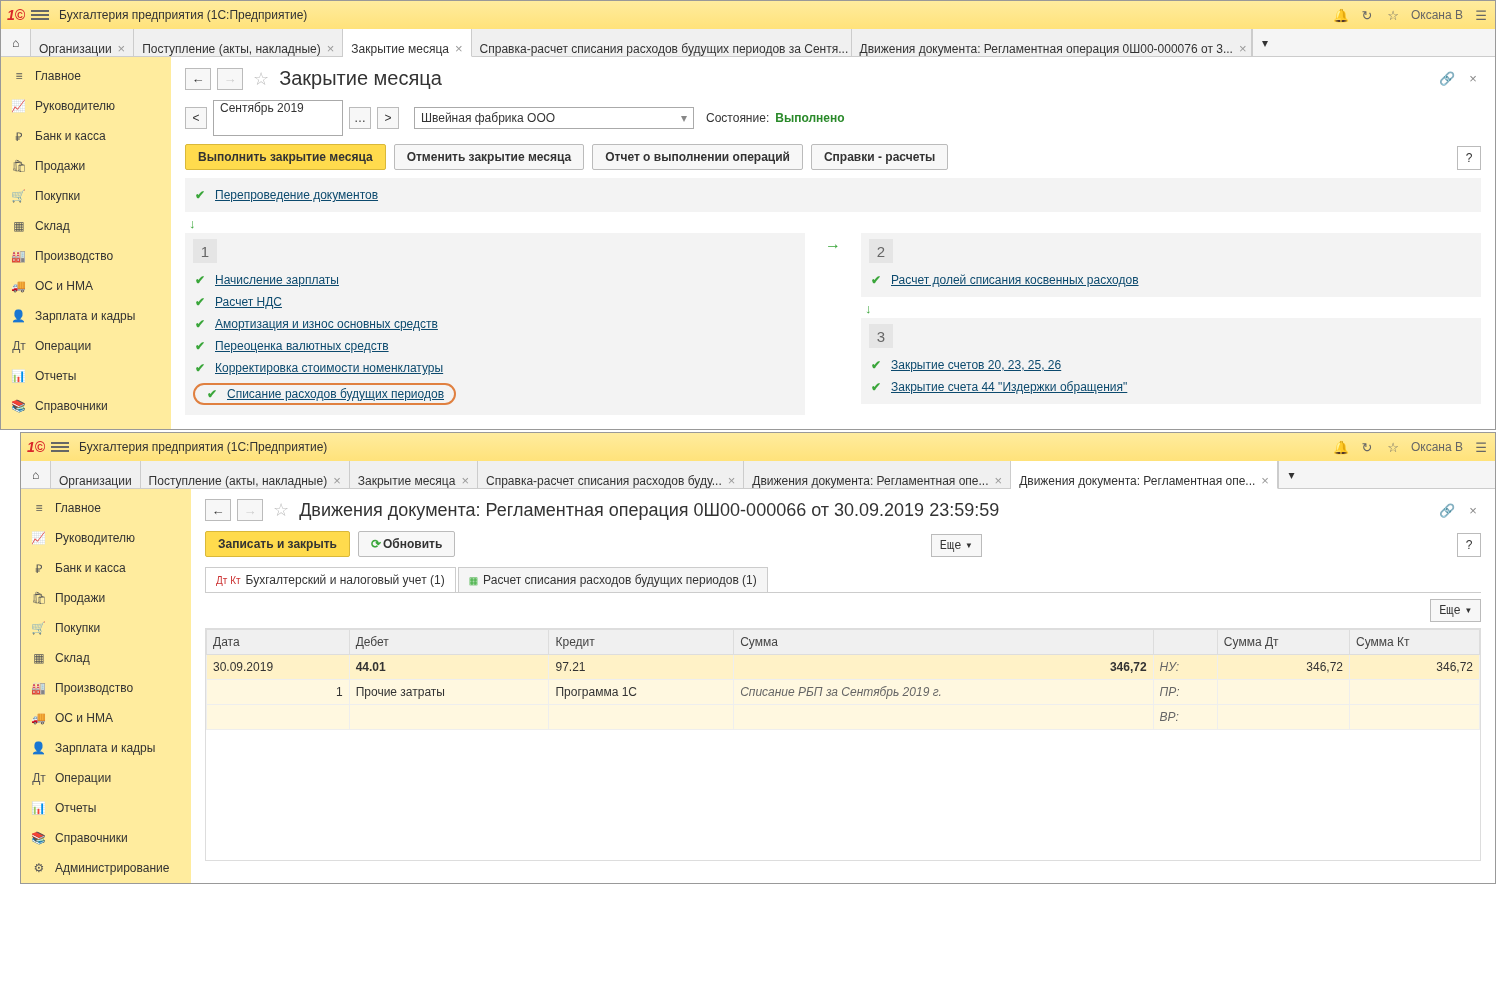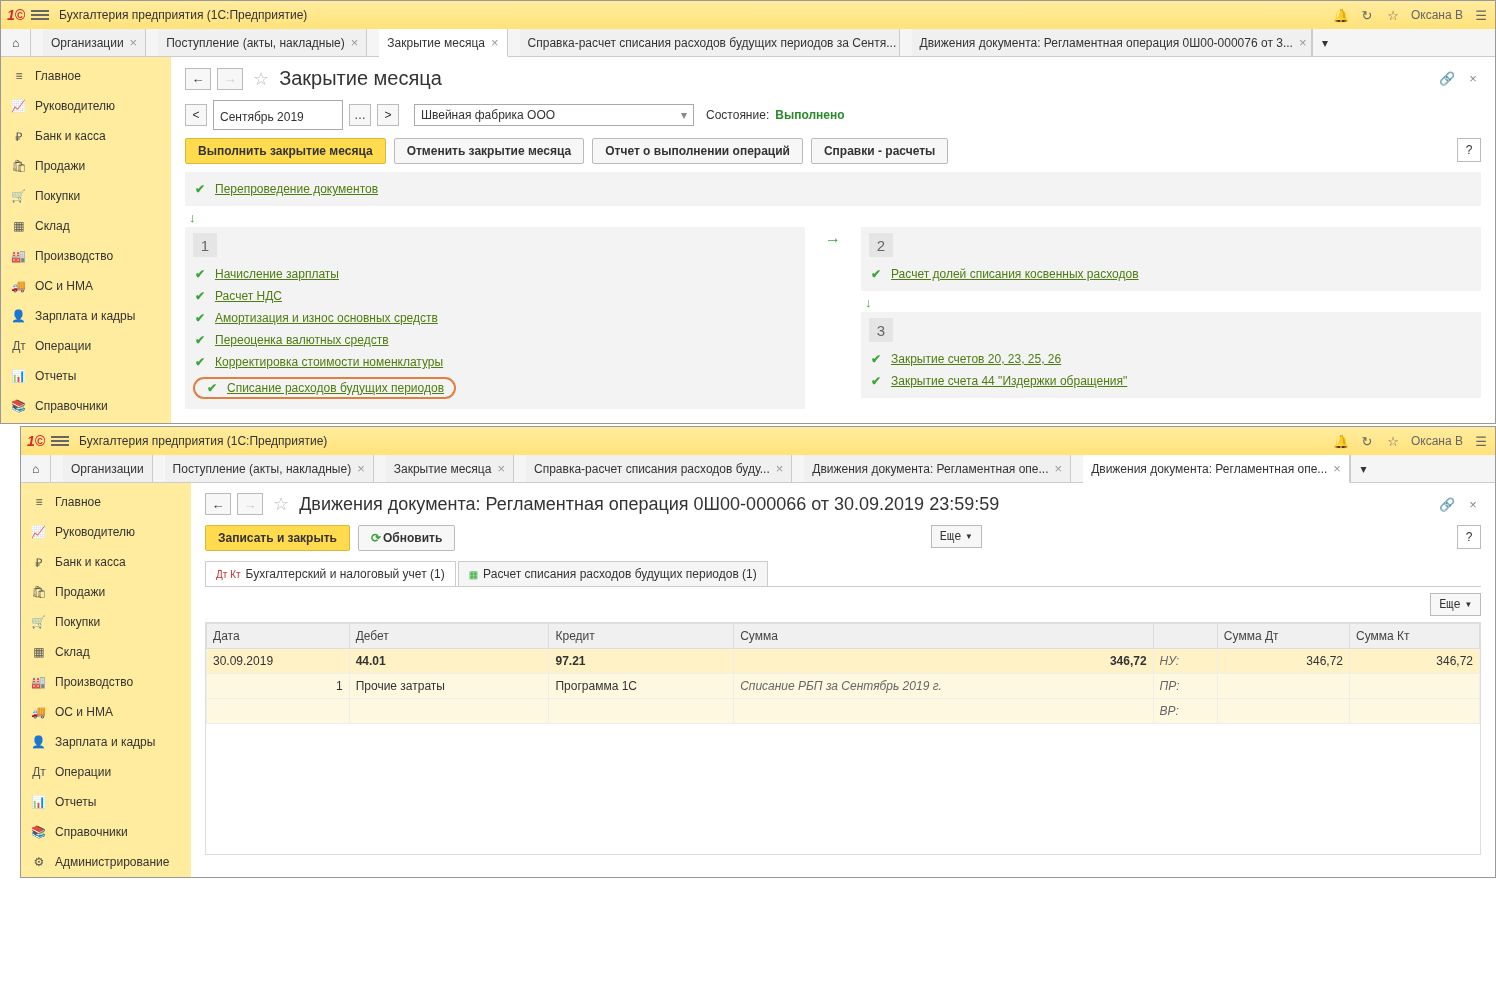--- a/index.html
+++ b/index.html
@@ -7,48 +7,48 @@
 .window { border: 1px solid #999; margin-bottom: 2px; }
 .titlebar { background: linear-gradient(#ffec9e,#ffe27a); height: 28px; display: flex; align-items: center; padding: 0 6px; }
 .logo { color: #d9262a; font-weight: bold; font-style: italic; font-size: 14px; margin-right: 6px; }
 .menu-icon { width: 18px; display: flex; flex-direction: column; gap: 2px; margin-right: 10px; cursor: pointer;}
 .menu-icon span { height: 2px; background: #666; display: block;}
 .title-text { flex: 1; color: #333;}
 .title-icons { display: flex; gap: 10px; align-items: center; color: #666;}
 .tiny-icon { width: 16px; height: 16px; display: inline-flex; align-items: center; justify-content: center; font-size: 13px; }
 .tabbar { background: #f5f5f5; height: 28px; display: flex; align-items: stretch; border-bottom: 1px solid #ccc;}
 .home-tab { width: 30px; display: flex; align-items: center; justify-content: center; border-right: 1px solid #ccc;}
-.tab { padding: 0 8px; display: flex; align-items: center; border-right: 1px solid #ccc; background: #f0f0f0; max-width: 280px; white-space: nowrap; overflow: hidden; margin-left: 12px;}
+.tab { padding: 0 8px; display: flex; align-items: flex-end; border-right: 1px solid #ccc; background: #f0f0f0; max-width: 280px; white-space: nowrap; overflow: hidden;}
 .tab.active { background: #fff; border-bottom: 1px solid #fff; margin-bottom: -1px;}
 .tab .close { margin-left: 6px; color: #999; font-size: 13px;}
 .tab-more { width: 26px; display: flex; align-items: center; justify-content: center; border-left: 1px solid #ccc;}
 .body-row { display: flex; }
 .sidebar { width: 170px; background: #ffec9e; padding-top: 4px;}
 .sidebar-item { display: flex; align-items: center; padding: 7px 8px 7px 10px; gap: 8px; color: #333; cursor: pointer;}
 .side-icon { width: 16px; height: 16px; display: inline-flex; align-items: center; justify-content: center; font-size: 12px; color: #555;}
 .content { flex: 1; padding: 10px 14px; position: relative;}
 .page-head { display: flex; align-items: center; gap: 6px; margin-bottom: 10px;}
 .nav-btn { width: 26px; height: 22px; border: 1px solid #bbb; background: #f7f7f7; display: flex; align-items: center; justify-content: center; font-size: 13px;}
 .star { color: #bbb; font-size: 18px; margin: 0 4px;}
 .page-title { font-size: 20px; color: #333;}
 .page-actions { margin-left: auto; display: flex; gap: 10px; color: #888;}
 .period-row { display: flex; align-items: center; gap: 6px; margin-bottom: 8px;}
 .small-btn { width: 22px; height: 22px; border: 1px solid #bbb; background: #f7f7f7; display: flex; align-items: center; justify-content: center;}
-.period-input { border: 1px solid #aaa; height: 30px; padding: 9px 6px; width: 130px; background: #fff;}
+.period-input { border: 1px solid #aaa; height: 36px; padding: 0 6px; width: 130px; background: #fff;}
 .org-select { border: 1px solid #aaa; height: 22px; padding: 0 6px; width: 280px; display: flex; align-items: center; justify-content: space-between; background: #fff; margin-left: 9px;}
 .state-lbl { margin-left: 6px;}
 .state-val { color: #2a8a2a; font-weight: bold;}
-.btn-row { display: flex; gap: 8px; margin-bottom: 8px; align-items: flex-start;}
+.btn-row { display: flex; gap: 8px; margin-bottom: 8px; align-items: flex-end;}
 .btn { height: 26px; padding: 0 12px; border: 1px solid #bbb; background: #f7f7f7; display: flex; align-items: center; border-radius: 2px; font-weight: bold;}
 .btn.yellow { background: #ffdb4d; border-color: #d9b83a; font-weight: bold;}
 .help-btn { margin-left: auto; width: 24px; height: 24px; border: 1px solid #bbb; display: flex; align-items: center; justify-content: center;}
 .op-block { background: #f3f3f3; padding: 6px 8px; margin-bottom: 4px;}
 .op-row { display: flex; align-items: center; gap: 8px; padding: 4px 0;}
 .check { color: #3aa63a; font-weight: bold; width: 14px; text-align: center;}
-.op-link { color: #4d7c0f; text-decoration: underline; cursor: pointer;}
+.op-link { color: #0c4a6e; text-decoration: underline; cursor: pointer;}
 .arrow-down { color: #3aa63a; margin: 2px 0 2px 4px; font-size: 13px;}
 .cols { display: flex; gap: 20px;}
 .col { flex: 1;}
 .num-box { width: 24px; height: 24px; background: #e5e5e5; display: flex; align-items: center; justify-content: center; font-size: 15px; color: #666; margin-bottom: 6px;}
 .arrow-right { color: #3aa63a; align-self: flex-start; margin-top: 2px; font-size: 16px;}
 .circled { border: 2px solid #e08040; border-radius: 14px; padding: 2px 10px; display: inline-flex; align-items: center; gap: 8px;}
 .sub-tabs { display: flex; border-bottom: 1px solid #ccc; margin-top: 10px;}
 .sub-tab { padding: 5px 10px; border: 1px solid #ccc; border-bottom: none; margin-right: 2px; background: #f5f5f5; display: flex; align-items: center; gap: 5px;}
 .sub-tab.active { background: #fff;}
 .sub-tab-icon { font-size: 10px;}
@@ -408,21 +408,21 @@
             <th>Сумма</th>
             <th></th>
             <th>Сумма Дт</th>
             <th>Сумма Кт</th>
           </tr>
             </thead>
           <tbody>
             <tr class="hl">
               <td>30.09.2019</td>
               <td colspan="2" style="font-weight:bold">44.01</td>
-              <td colspan="2" style="font-weight:bold">97.21</td>
+              <td colspan="2" style="font-weight:normal">97.21</td>
               <td class="rt" style="font-weight:bold">346,72</td>
               <td class="it">НУ:</td>
               <td class="rt">346,72</td>
               <td class="rt">346,72</td>
             </tr>
             <tr class="hl2">
               <td class="rt">1</td>
               <td colspan="2">Прочие затраты</td>
               <td colspan="2">Программа 1С</td>
               <td class="it">Списание РБП за Сентябрь 2019 г.</td>

